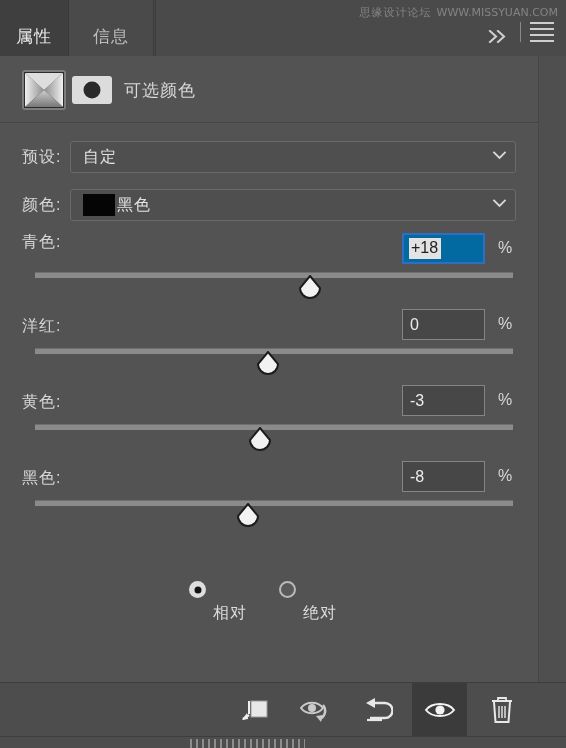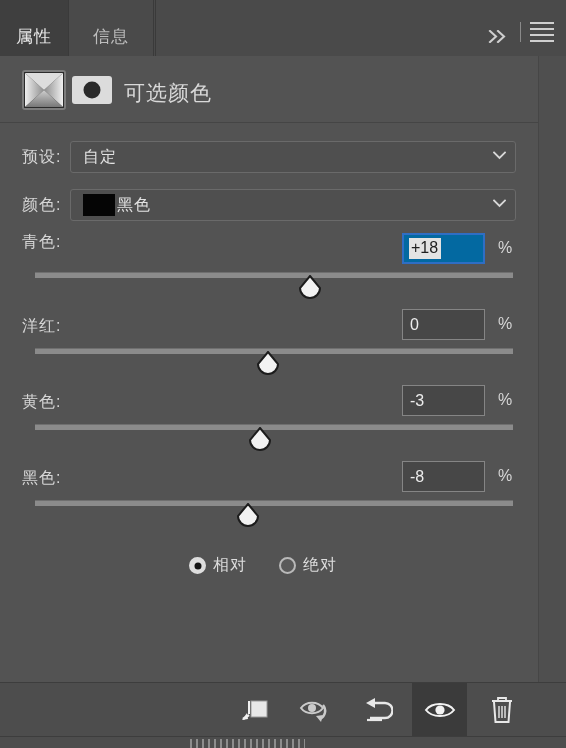--- a/index.html
+++ b/index.html
@@ -146,21 +146,21 @@
     position: absolute;
     left: 50%; top: 50%;
     transform: translate(-50%,-50%);
     width: 17px; height: 17px;
     border-radius: 50%;
     background: #2a2a2a;
   }
   .adj-title {
     position: absolute;
     left: 124px; top: 79px;
-    font-size: 21px;
+    font-size: 17px;
     color: #d9d9d9;
     letter-spacing: 1px;
   }
 
   
   .row-label {
     position: absolute;
     left: 22px;
     font-size: 16px;
     color: #d6d6d6;
@@ -269,20 +269,21 @@
     left: 50%; top: 50%;
     transform: translate(-50%,-50%);
     width: 7px; height: 7px;
     border-radius: 50%;
     background: #141414;
   }
   .radio-label {
     font-size: 16px;
     color: #dcdcdc;
     letter-spacing: 1px;
+    margin-top: 48px;
   }
 
   
   .toolbar {
     position: absolute;
     left: 0; top: 682px;
     width: 566px; height: 54px;
     background: #4d4d4d;
     border-top: 1px solid #3d3d3d;
     box-sizing: border-box;
@@ -321,20 +322,23 @@
   <div class="tabbar">
     <div class="tabbar-fill"></div>
 
     <div class="tab active">
       <span>属性</span>
     </div>
     <div class="tab inactive">
       <span>信息</span>
     </div>
 
+    <div class="watermark">
+      <span class="wm-cn">思缘设计论坛</span><span class="wm-url">WWW.MISSYUAN.COM</span>
+    </div>
 
     <div class="chev-dbl">
       <svg width="19" height="13" viewBox="0 0 19 13">
         <path d="M2 1 L8 6.5 L2 12" fill="none" stroke="#cfcfcf" stroke-width="2.1" stroke-linecap="square"></path>
         <path d="M10 1 L16 6.5 L10 12" fill="none" stroke="#cfcfcf" stroke-width="2.1" stroke-linecap="square"></path>
       </svg>
     </div>
     <div class="tab-sep"></div>
     <div class="hamburger">
       <i></i>

